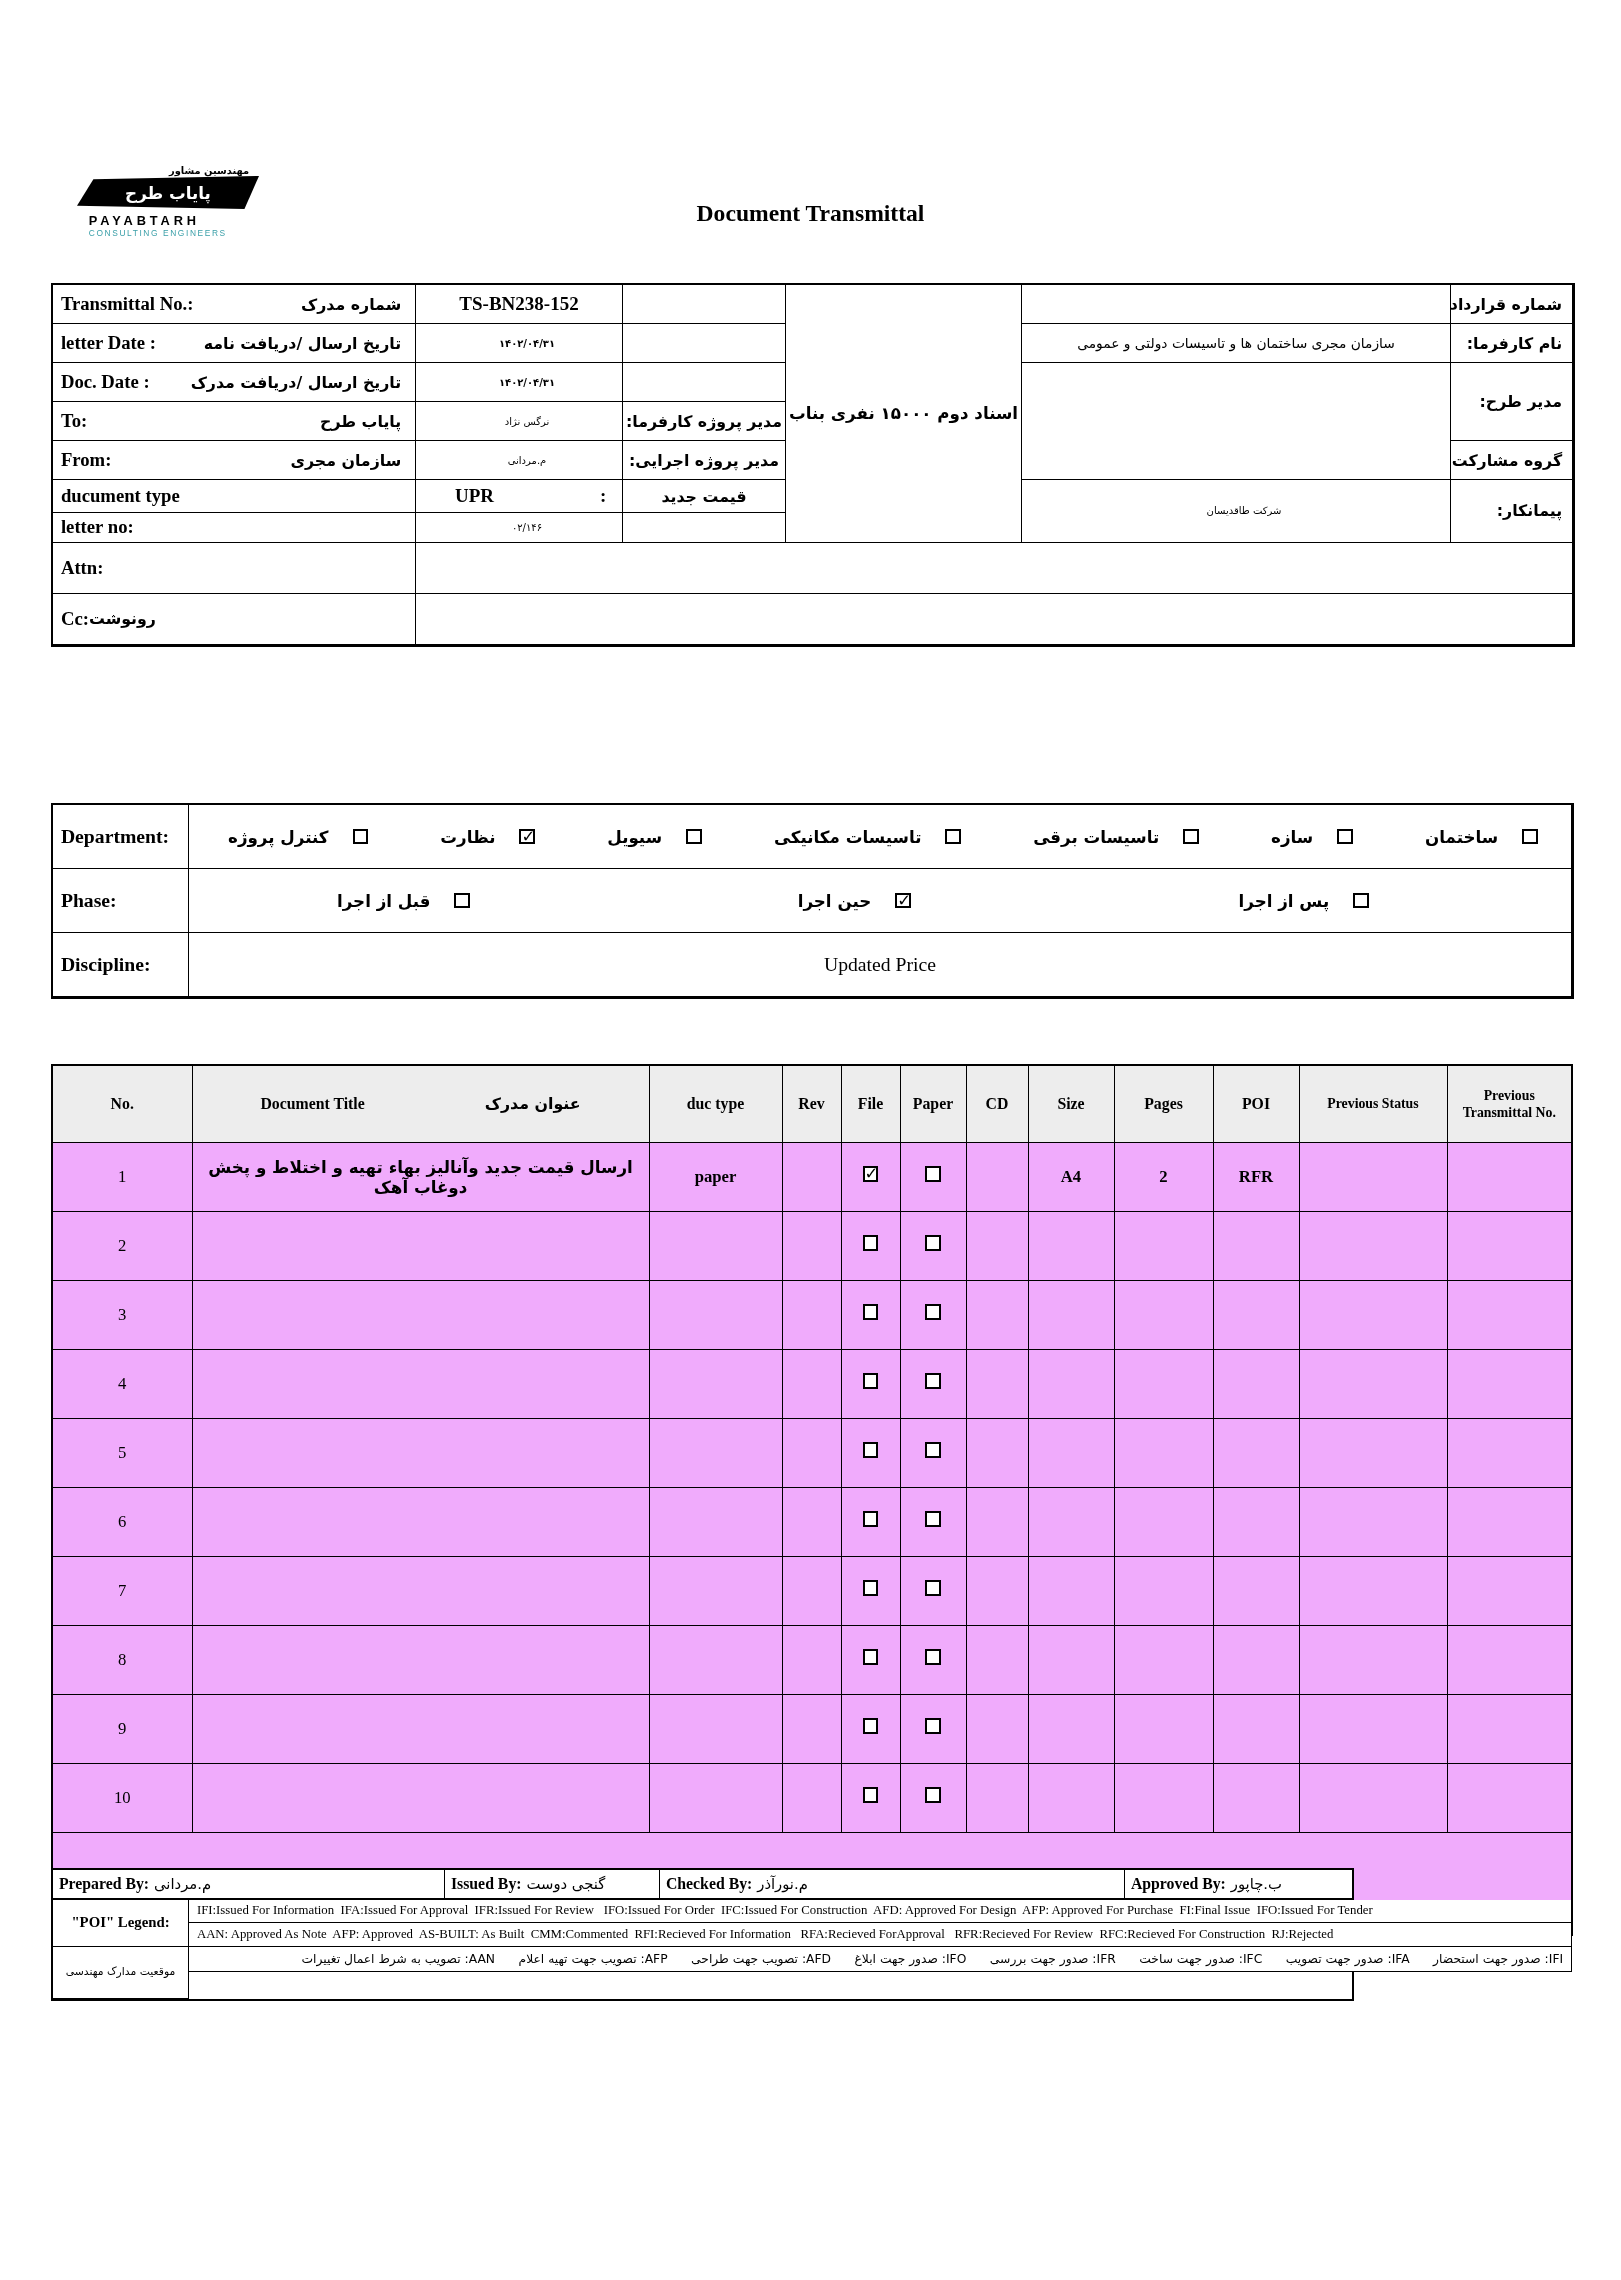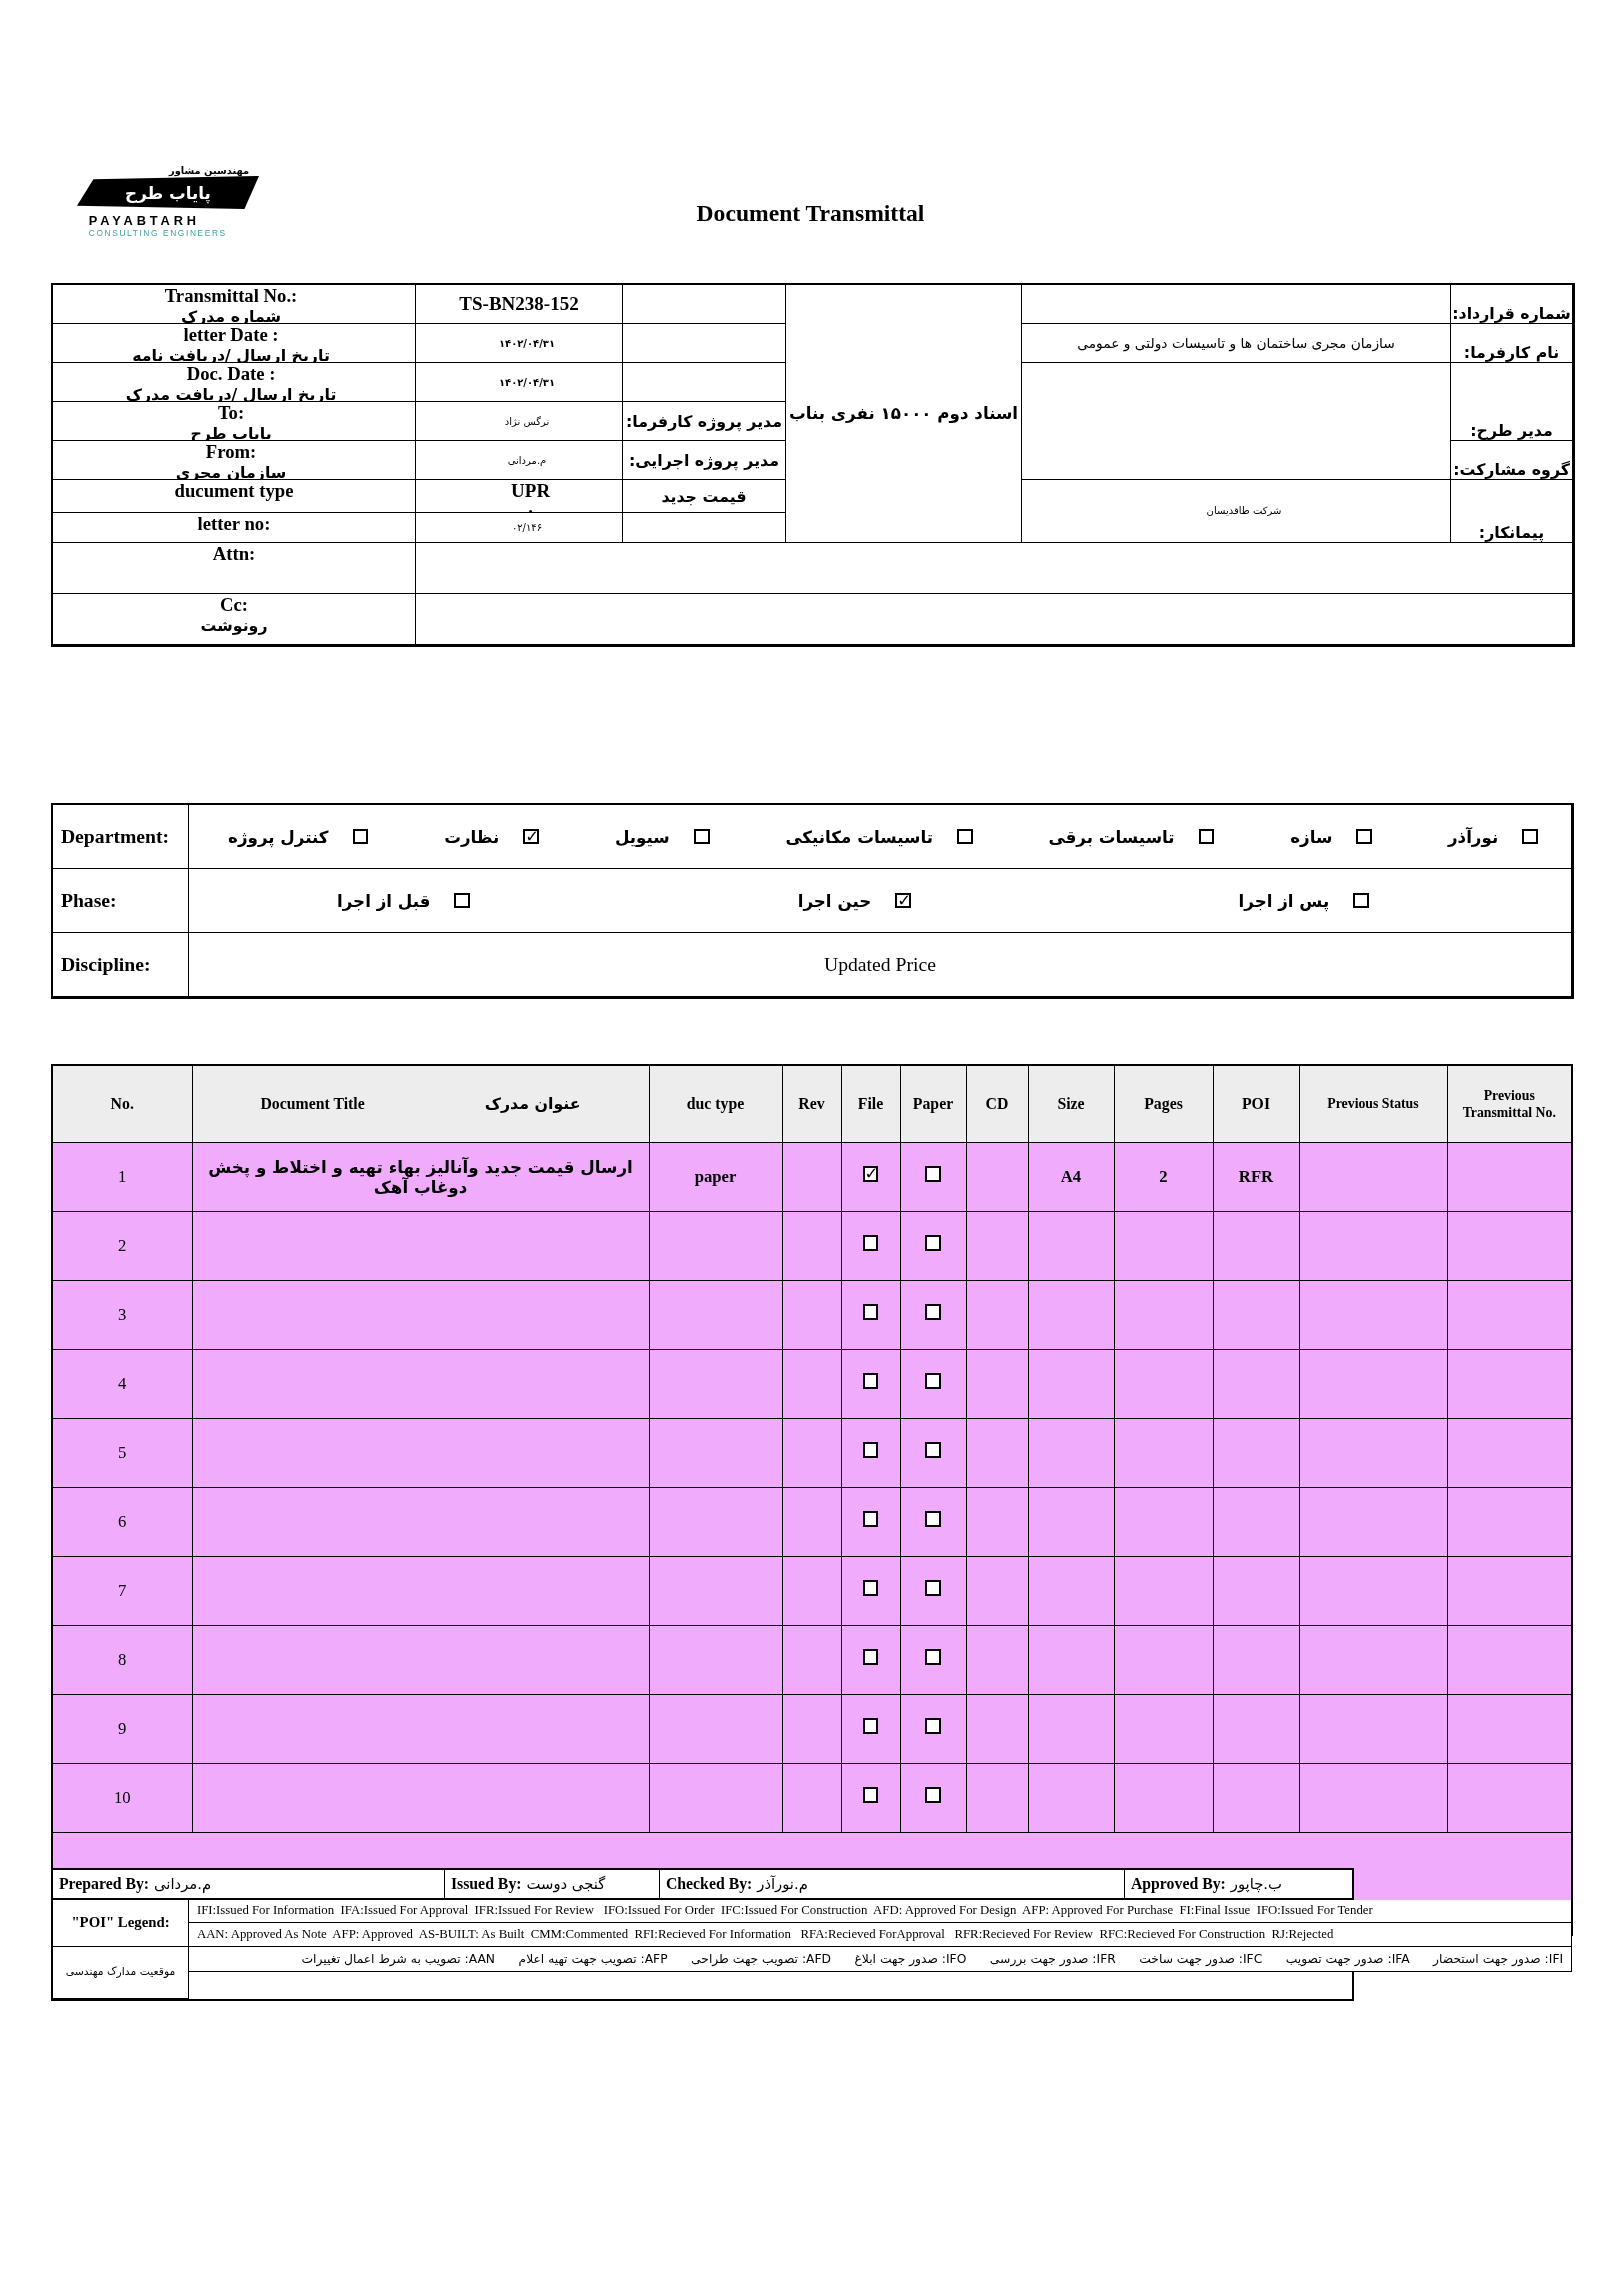--- a/index.html
+++ b/index.html
@@ -15,21 +15,21 @@
   .logo-en{font-size:12.8px;font-weight:bold;letter-spacing:3.9px;margin-top:3.9px;padding-left:11.8px;font-family:"Liberation Sans",sans-serif;}
   .logo-sub{font-size:8.4px;color:#3a9fa8;letter-spacing:1.6px;padding-left:11.8px;font-family:"Liberation Sans",sans-serif;}
   .title{position:absolute;top:200px;left:0;width:100%;text-align:center;font-size:23.6px;font-weight:bold;}
 
   
   .info-grid{position:absolute;left:51px;top:283px;display:grid;
              grid-template-columns:363px 207px 163px 236px 429px 122px;
              grid-template-rows:39px 39px 39px 39px 39px 33px 29.6px 51px 51px;
              border:2px solid #000;}
   .info-grid>div{border-right:1px solid #000;border-bottom:1px solid #000;
-                 display:flex;align-items:center;overflow:hidden;background:#fff;flex-direction:column;}
+                 display:flex;align-items:center;overflow:hidden;background:#fff;}
   .split{justify-content:space-between;padding:0 13.8px 0 7.9px;}
   .en-lbl{font-weight:bold;font-size:18.7px;white-space:nowrap;}
   .fa-lbl{font-weight:bold;font-size:15.8px;white-space:nowrap;}
   .ctr{justify-content:center;}
   .val{font-weight:bold;font-size:19px;}
   .val-fa{font-size:10px;margin-left:16px;}
   .rlab{justify-content:flex-end;padding:0 9.9px;}
   .small-fa{font-size:13.8px;}
   .proj{font-weight:bold;font-size:16.7px;}
 
@@ -193,21 +193,21 @@
       <span class="en-lbl">Cc:</span>
         <span class="fa fa-lbl">رونوشت</span>
     </div>
     <div style="grid-area:9/2/10/7"></div>
   </div>
 
   <div class="dept-grid">
     <div class="sec-lbl">Department:</div>
     <div class="items">
       <span class="chk-item">
-        <span class="chk-lbl fa">نورآذر</span>
+        <span class="chk-lbl fa">ساختمان</span>
         <span class="cb"></span>
       </span>
       <span class="chk-item">
         <span class="chk-lbl fa">سازه</span>
         <span class="cb"></span>
       </span>
       <span class="chk-item">
         <span class="chk-lbl fa">تاسیسات برقی</span>
         <span class="cb"></span>
       </span>

